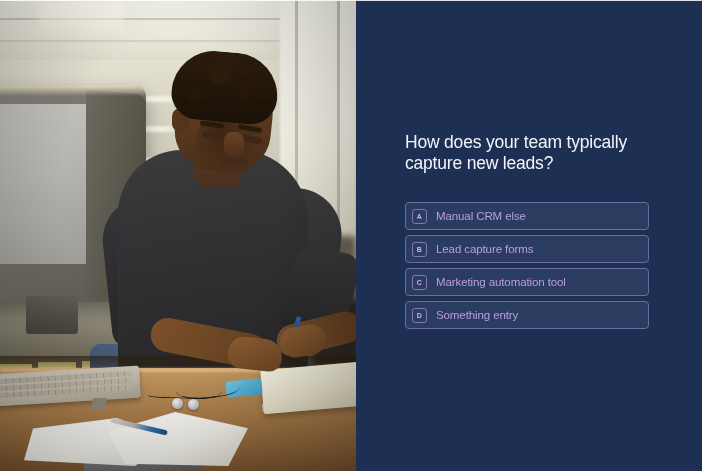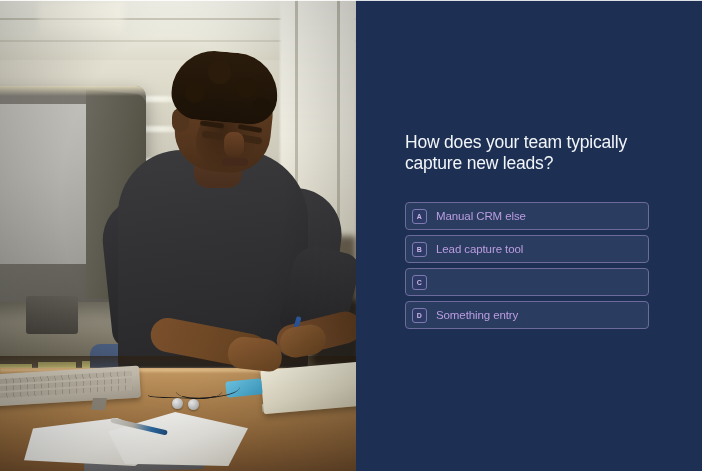--- a/index.html
+++ b/index.html
@@ -655,25 +655,26 @@
 
     <div class="options">
 
       <div class="option">
         <div class="badge">A</div>
         <div class="option-label">Manual CRM else</div>
       </div>
 
       <div class="option">
         <div class="badge">B</div>
-        <div class="option-label">Lead capture tool</div>
+        <div class="option-label">Lead capture forms</div>
       </div>
 
       <div class="option">
         <div class="badge">C</div>
+        <div class="option-label">Marketing automation tool</div>
       </div>
 
       <div class="option">
         <div class="badge">D</div>
         <div class="option-label">Something entry</div>
       </div>
 
     </div>
   </div>
 

